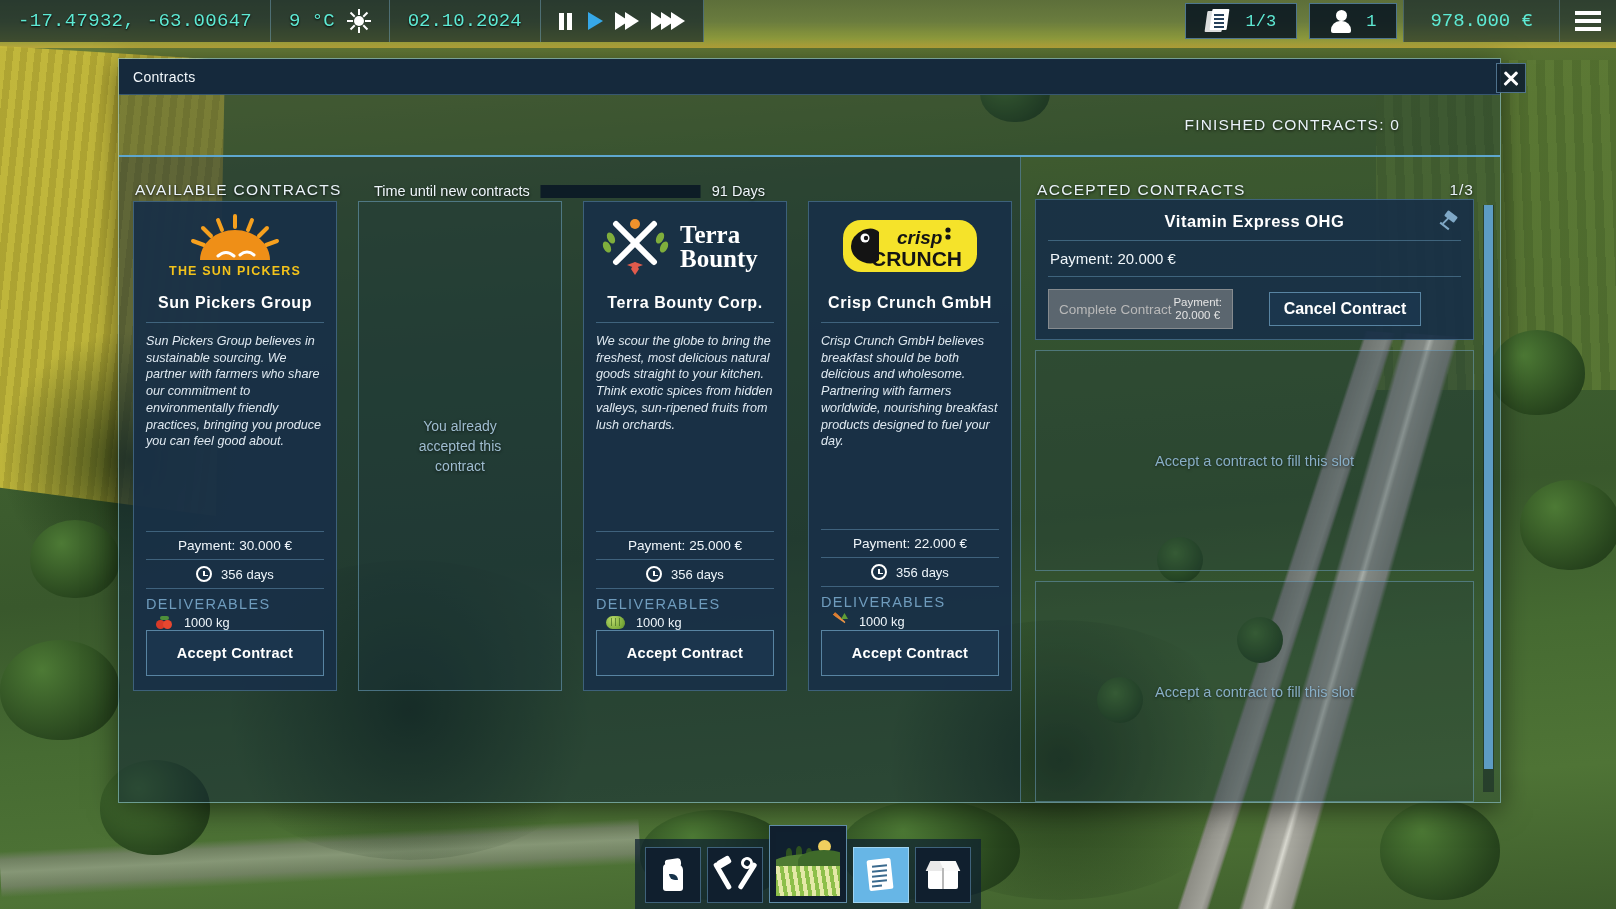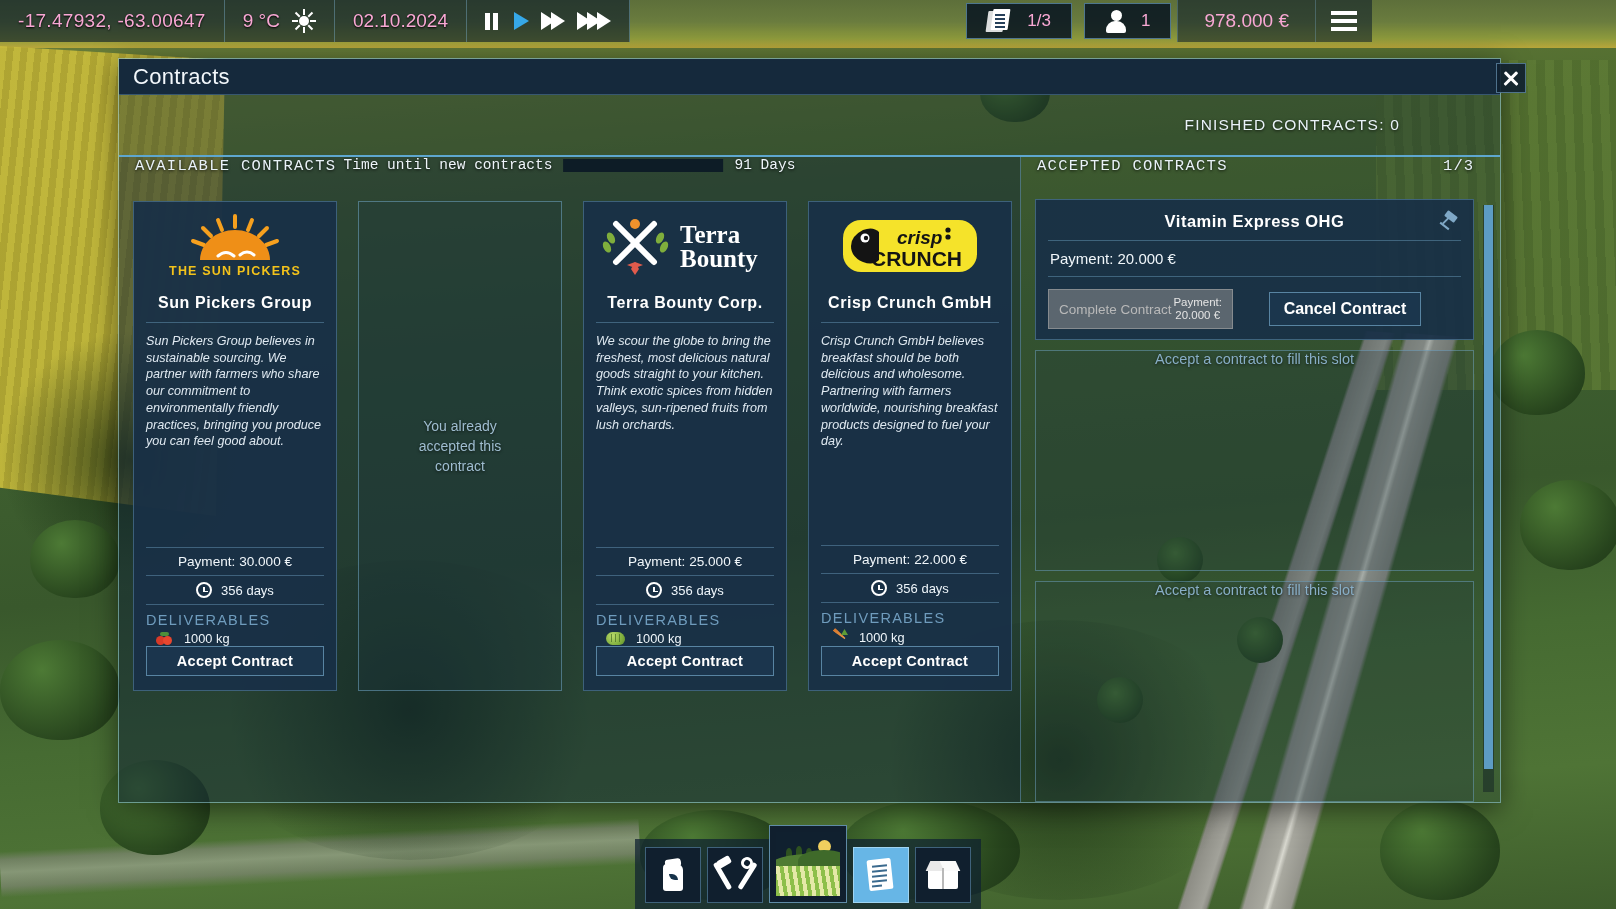--- a/index.html
+++ b/index.html
@@ -71,25 +71,26 @@
     background: radial-gradient(circle at 40% 35%, #4b7a33 0%, #2d5120 60%, #1b3414 100%);
     filter: blur(.4px);
   }
   .dark-patch {
     position:absolute; border-radius:50%;
     background: radial-gradient(circle, rgba(18,38,16,.75), rgba(18,38,16,0) 70%);
   }
 
   
   .topbar {
-    position: absolute; left:0; top:0; width:1372px; height:42px;
+    position: absolute; left:0; top:0; width:1616px; height:42px;
     display:flex; align-items:stretch;
-    color:#f9a8d4;
+    color:#5eead4;
     font-size:17px;
     z-index: 30;
+    font-family: Liberation Mono, monospace;
   }
   .tb-seg {
     display:flex; align-items:center; justify-content:center; gap:12px;
     padding: 0 18px;
     background: rgba(10,26,40,.62);
     border-right: 1px solid rgba(120,170,200,.45);
   }
   .tb-seg.first { border-left: none; }
   .tb-spacer { flex:1 1 auto; background: transparent; }
   .coords { font-size:19px; letter-spacing:.3px; text-shadow:0 1px 2px #000; }
@@ -158,21 +159,21 @@
     z-index: 20;
     display:flex; flex-direction:column;
   }
   .win-titlebar {
     height:36px; background:#15293c;
     display:flex; align-items:center; padding: 0 14px;
     border-bottom:1px solid rgba(120,175,210,.35);
     position:relative;
     flex: 0 0 auto;
   }
-  .win-title { color:#f2f7fb; font-size:22px; letter-spacing:.3px; }
+  .win-title { color:#f2f7fb; font-size:14px; letter-spacing:.3px; }
   .win-close {
     position:absolute; right:-26px; top:4px; width:30px; height:30px;
     background: rgba(16,32,48,.9);
     border:1px solid rgba(130,180,215,.55);
     display:flex; align-items:center; justify-content:center; cursor:pointer;
   }
   .win-close .x { position:relative; width:18px; height:18px; }
   .win-close .x i {
     position:absolute; left:0; top:8px; width:18px; height:3.4px;background:#fff;border-radius:1px;
   }
@@ -199,24 +200,23 @@
 
   
   .left-pane {
     width: 902px; flex:0 0 902px;
     background: rgba(16,36,53,.55);
     position:relative;
     border-right:1px solid rgba(120,175,210,.45);
     display:flex; flex-direction:column;
   }
   .pane-header {
-    height:42px; display:flex; align-items:flex-start;
+    height:42px; display:flex; align-items:flex-end;
     padding: 0 16px; gap:14px;
     position:relative;
-    font-family:Liberation Mono, monospace;
   }
   .pane-title {
     color:#e9f2f8; font-size:15.5px; letter-spacing:1.3px;
     text-shadow: 0 1px 3px rgba(0,0,0,.8);
   }
   .timer-wrap {
     position:absolute; left:50%; transform:translateX(-50%);
     display:flex; align-items:center; gap:11px;
     white-space:nowrap;
   }
@@ -276,21 +276,21 @@
   .deliv-title {
     color:#6f9cbd; font-size:14.5px; letter-spacing:1.3px; padding: 7px 0 3px 0;
   }
   .deliv-row { display:flex; align-items:center; gap:11px; padding-left:10px; }
   .deliv-qty { color:#eef5fa; font-size:12.8px; }
   .accept-btn {
     margin-top:auto;
     background: rgba(28,54,78,.9);
     border:1px solid rgba(130,185,220,.6);
     color:#fff; font-size:14.5px; font-weight:bold;
-    padding: 6px 0; text-align:center; cursor:pointer;
+    padding: 14px 0; text-align:center; cursor:pointer;
     letter-spacing:.3px;
   }
 
   .card-taken {
     width:204px; flex:0 0 204px; height:490px;
     border:1px solid rgba(120,175,210,.5);
     background: rgba(30,56,62,.30);
     display:flex; align-items:center; justify-content:center;
   }
   .card-taken span {
@@ -383,21 +383,21 @@
     background: rgba(28,54,78,.9);
     border:1px solid rgba(130,185,220,.6);
     color:#fff; font-size:16px; font-weight:bold;
     padding: 7px 0; cursor:pointer;
   }
 
   .slot-empty {
     flex:1 1 0; min-height:0;
     border:1px solid rgba(120,175,210,.45);
     background: rgba(30,56,62,.22);
-    display:flex; align-items:flex-start; justify-content:center;
+    display:flex; align-items:center; justify-content:center;
   }
   .slot-empty span {
     color:#88aec6; font-size:14.5px; text-shadow:0 1px 3px rgba(0,0,0,.6);
   }
 
   .r-scrollbar {
     position:absolute; right:6px; top:48px; bottom:10px; width:11px;
     background: rgba(10,24,34,.45);
   }
   .r-scrollbar .thumb {

